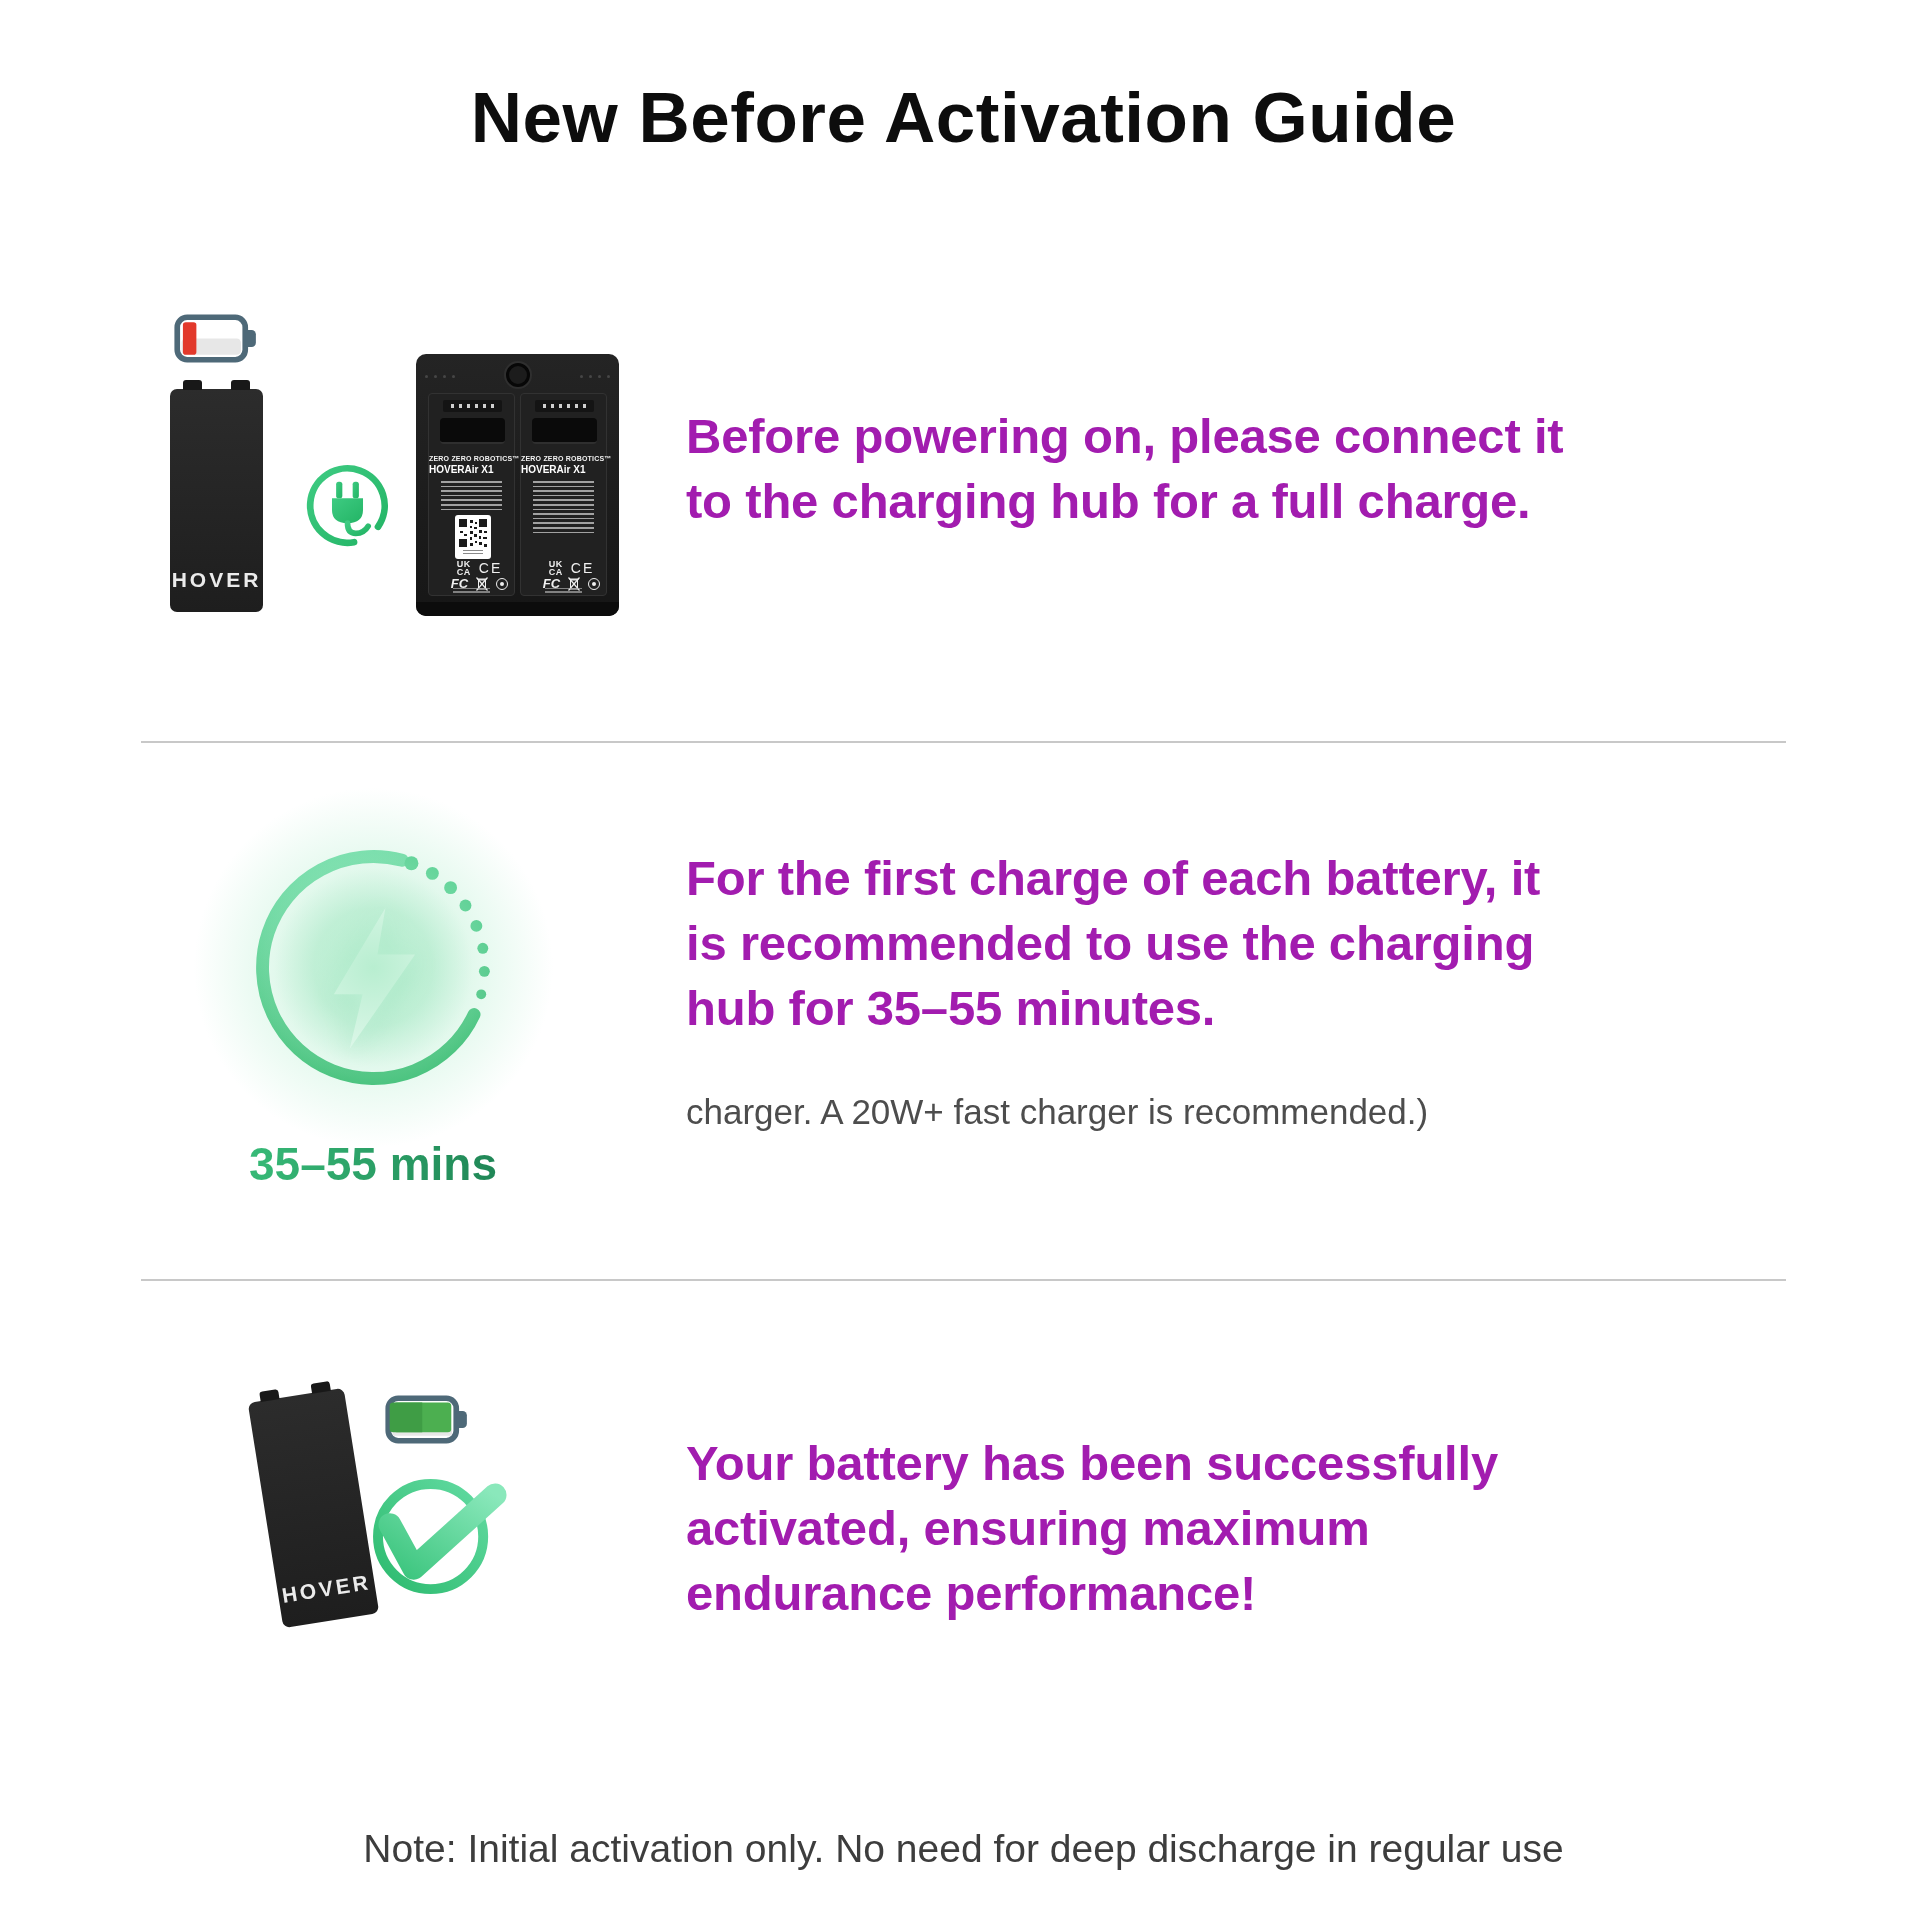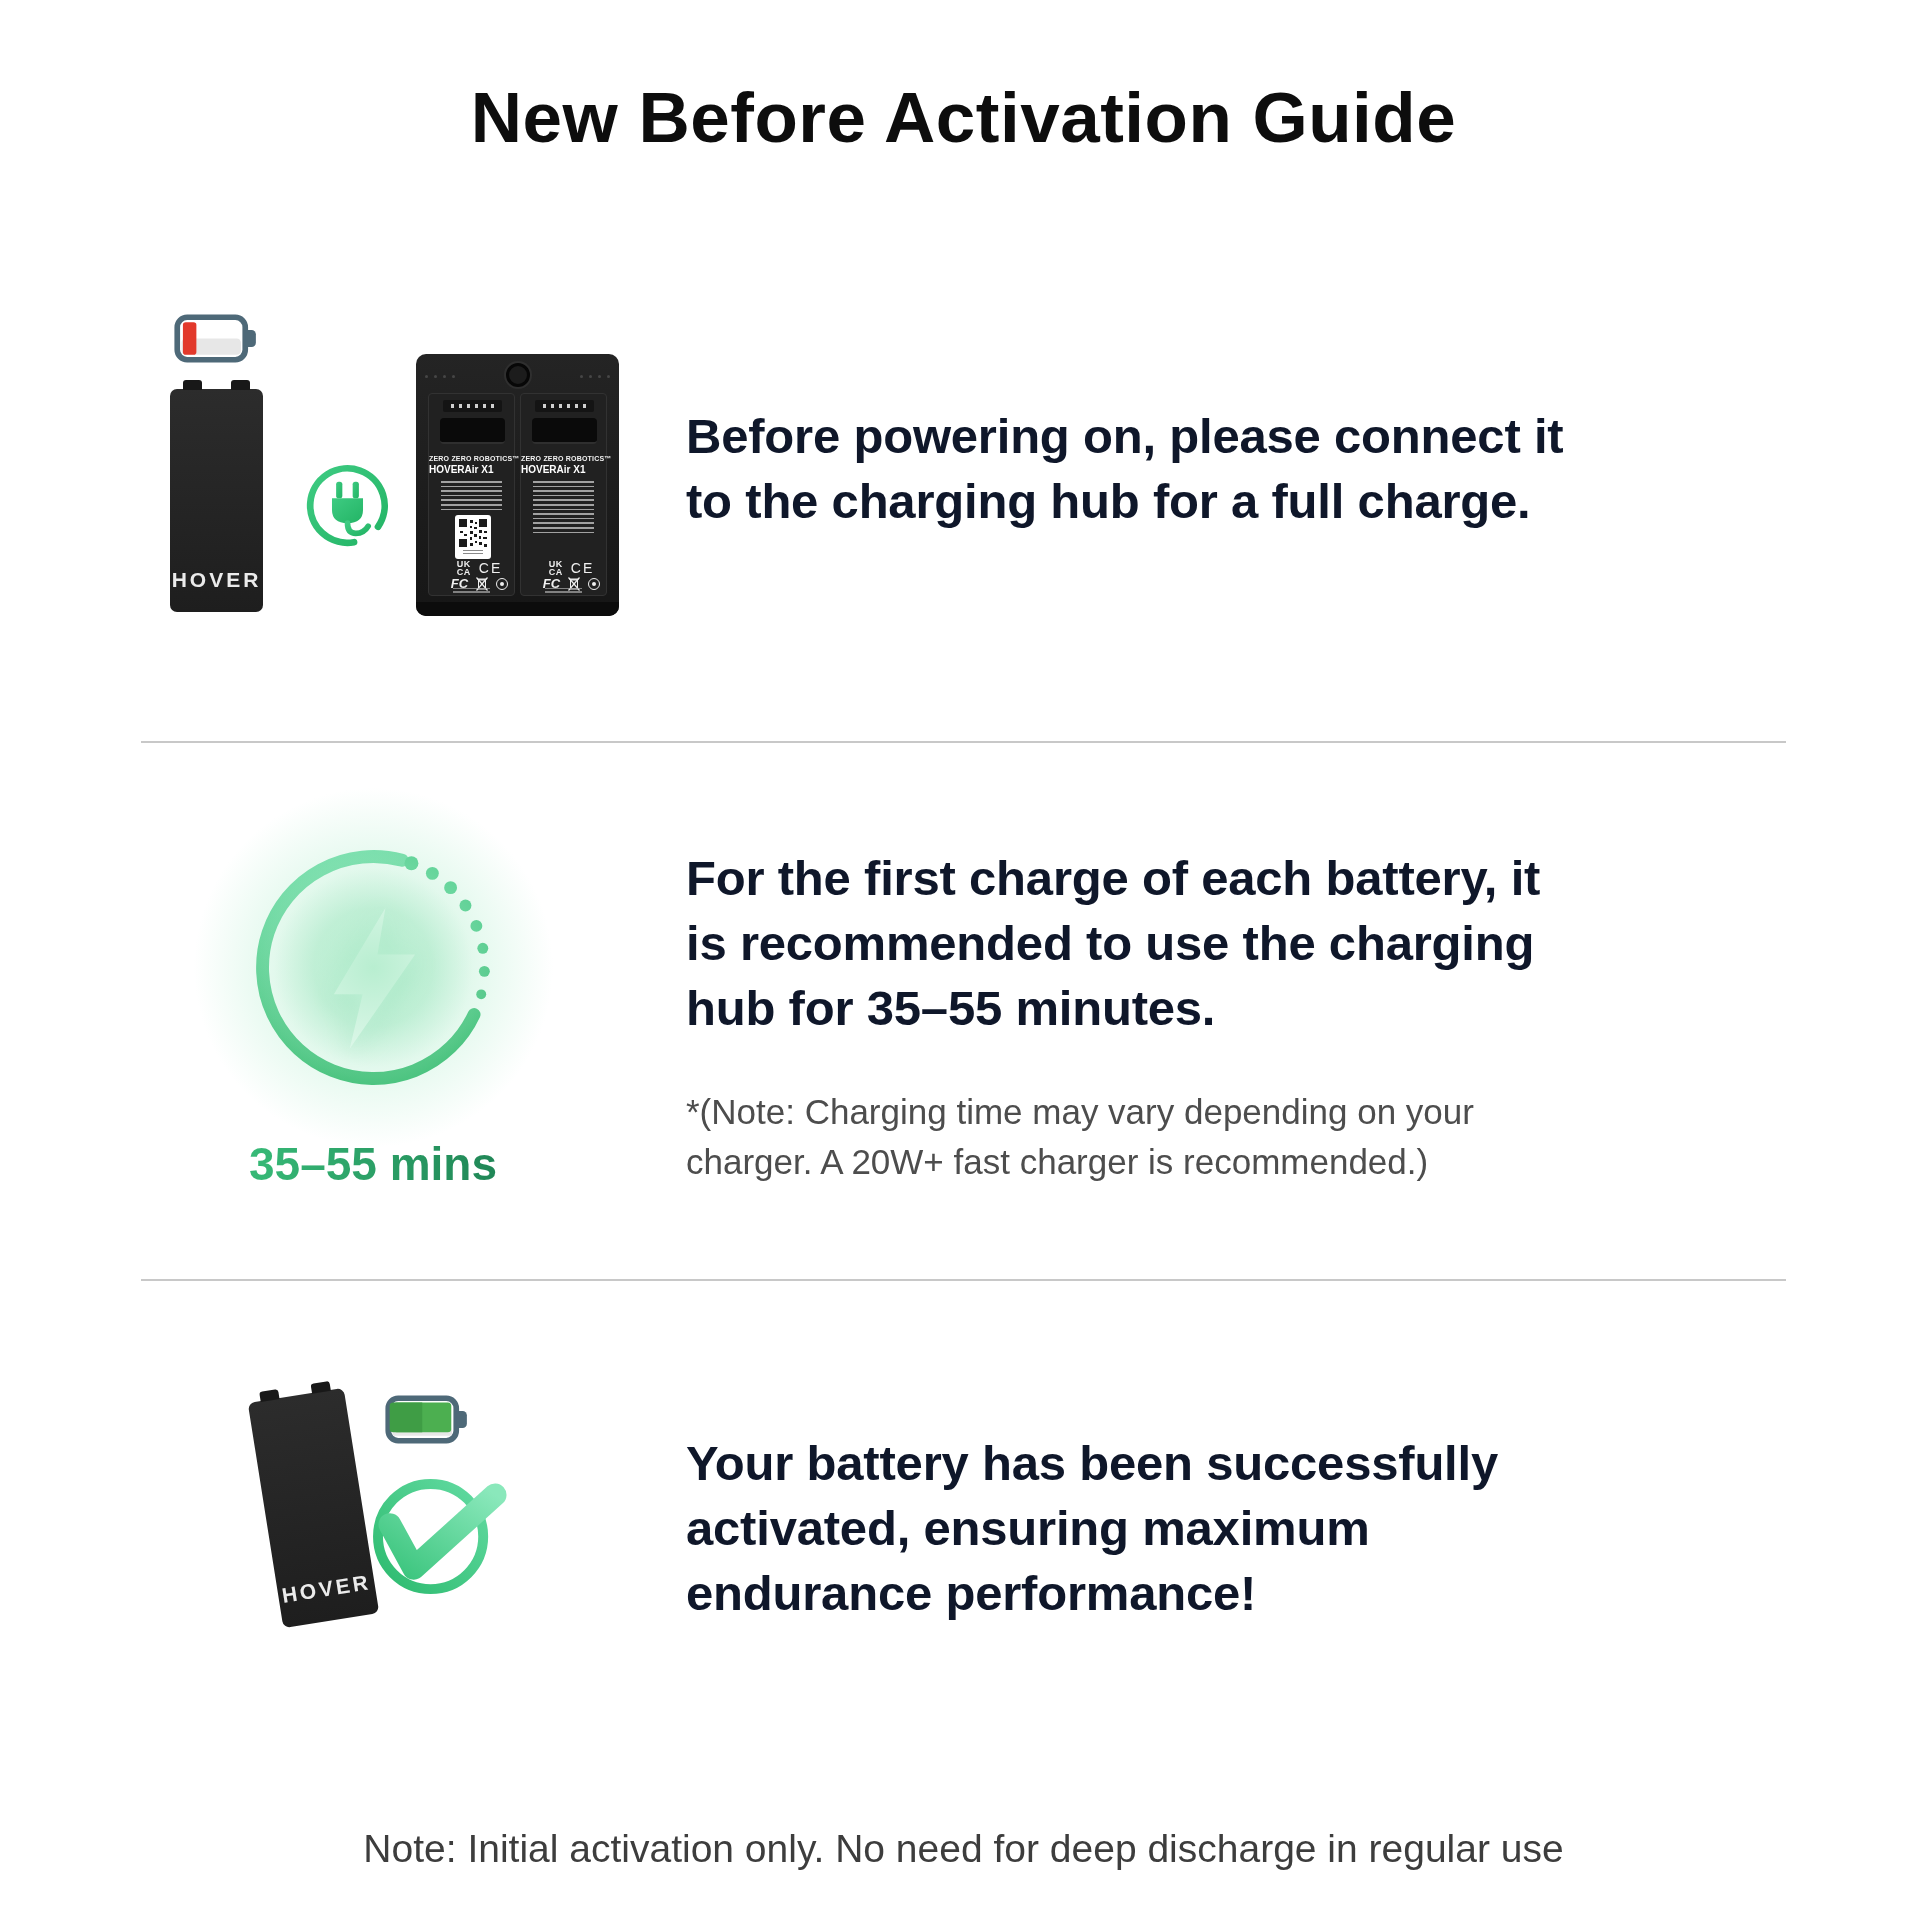--- a/index.html
+++ b/index.html
@@ -6,21 +6,21 @@
   html,body { background:#ffffff; }
   .canvas {
     position:relative; width:1927px; height:1927px; background:#ffffff;
     font-family:"Liberation Sans", sans-serif; overflow:hidden;
   }
   .title {
     position:absolute; top:77px; left:0; width:100%; text-align:center;
     font-size:71px; font-weight:800; color:#0d0d0d; letter-spacing:0.5px;
   }
   .divider { position:absolute; left:141px; width:1645px; height:2px; background:#c8c8c8; }
-  .heading-line { font-size:49px; line-height:65px; font-weight:700; color:#0f172a; letter-spacing:-0.2px; white-space:nowrap; }
+  .heading-line { font-size:49px; line-height:65px; font-weight:700; color:#a21caf; letter-spacing:-0.2px; white-space:nowrap; }
   .note-line { font-size:35px; line-height:50px; font-weight:400; color:#4d4d4d; white-space:nowrap; }
   .text-block { position:absolute; left:686px; }
   .footer-note {
     position:absolute; top:1827px; left:0; width:100%; text-align:center;
     font-size:39px; color:#3d3d3d;
   }
 
   
   .batt-black {
     position:absolute; background:linear-gradient(180deg,#2c2c2c,#1e1e1e);
@@ -260,21 +260,20 @@
     </svg>
   </div>
   <div class="duration">35–55 mins</div>
 
   <div class="text-block" style="top:846px;">
     <div class="heading-line">For the first charge of each battery, it</div>
     <div class="heading-line">is recommended to use the charging</div>
     <div class="heading-line">hub for 35–55 minutes.</div>
   </div>
   <div class="text-block" style="top:1087px;">
-    <div class="note-line">*(Note: Charging time may vary depending on your</div>
     <div class="note-line">charger. A 20W+ fast charger is recommended.)</div>
   </div>
 
   <div class="divider" style="top:1279px;"></div>
 
   <div class="batt-black batt-tilted abs" style="left:265px; top:1394px; width:97px; height:228px;">
     <div class="batt-tab l"></div>
     <div class="batt-tab r"></div>
     <div class="batt-label">HOVER</div>
   </div>

